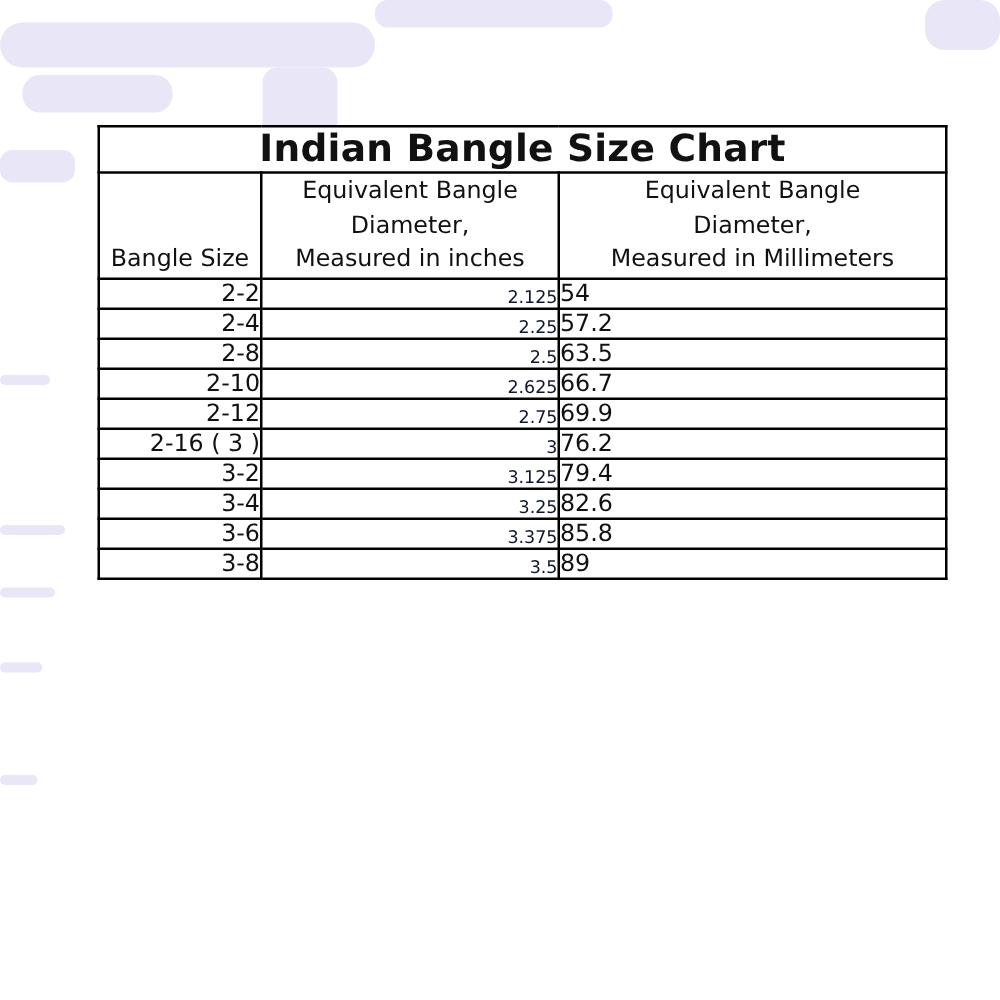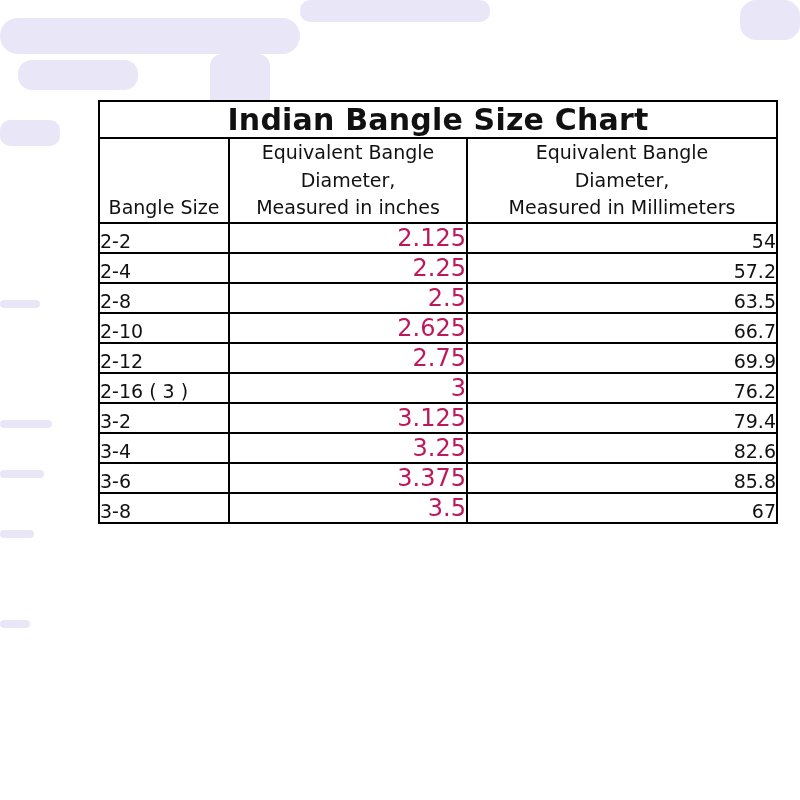--- a/index.html
+++ b/index.html
@@ -37,21 +37,20 @@
     left: 78px;
     top: 100px;
     width: 678px;
     z-index: 2;
   }
   table.size-chart {
     border-collapse: collapse;
     width: 100%;
     background: #ffffff;
     table-layout: fixed;
-    margin-left: 20px;
   }
   table.size-chart td, table.size-chart th {
     border: 2px solid #000000;
     padding: 0;
     vertical-align: bottom;
   }
   .title-cell {
     text-align: center;
     font-size: 30px;
     font-weight: bold;
@@ -68,33 +67,33 @@
     vertical-align: bottom;
     text-align: center;
     font-weight: normal;
   }
   .col-size   { width: 130px; }
   .col-inch   { width: 238px; }
   .col-mm     { width: 310px; }
 
   .cell-size {
     font-size: 19px;
-    text-align: left;
+    text-align: right;
     padding: 5px 6px 5px 6px;
     color: #111111;
   }
   .cell-inch {
-    font-size: 24px;
+    font-size: 14px;
     text-align: right;
     padding: 5px 8px 5px 6px;
-    color: #be185d;
+    color: #0f172a;
   }
   .cell-mm {
     font-size: 19px;
-    text-align: right;
+    text-align: left;
     padding: 5px 6px 5px 6px;
     color: #111111;
   }
 </style>
 </head>
 <body>
 
 <div class="bg-deco deco-1"></div>
 <div class="bg-deco deco-2"></div>
 <div class="bg-deco deco-3"></div>
@@ -175,17 +174,17 @@
         <td class="cell-mm">82.6</td>
       </tr>
       <tr>
         <td class="cell-size">3-6</td>
         <td class="cell-inch">3.375</td>
         <td class="cell-mm">85.8</td>
       </tr>
       <tr>
         <td class="cell-size">3-8</td>
         <td class="cell-inch">3.5</td>
-        <td class="cell-mm">67</td>
+        <td class="cell-mm">89</td>
       </tr>
     </tbody>
   </table>
 </div>
 
 </body></html>

